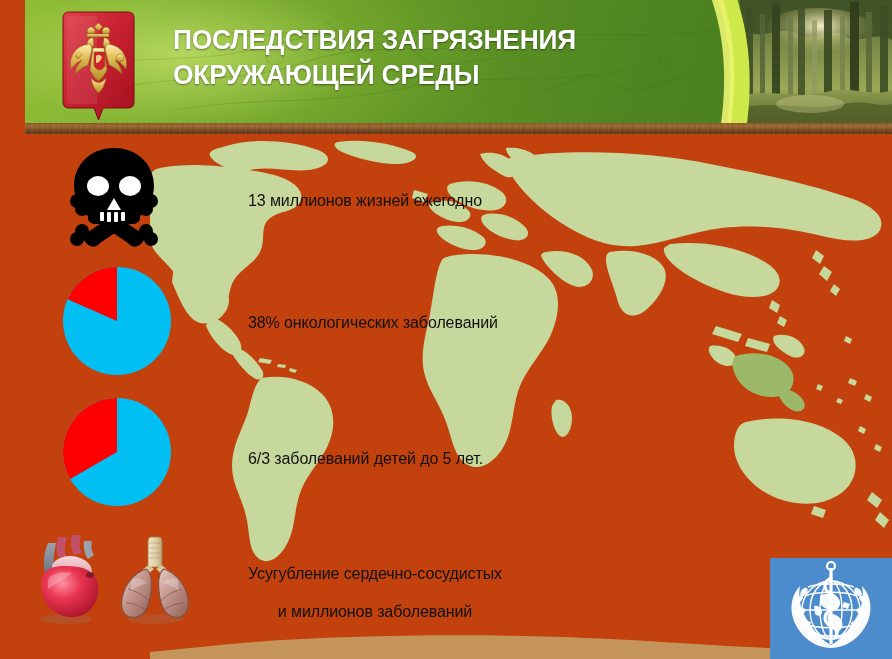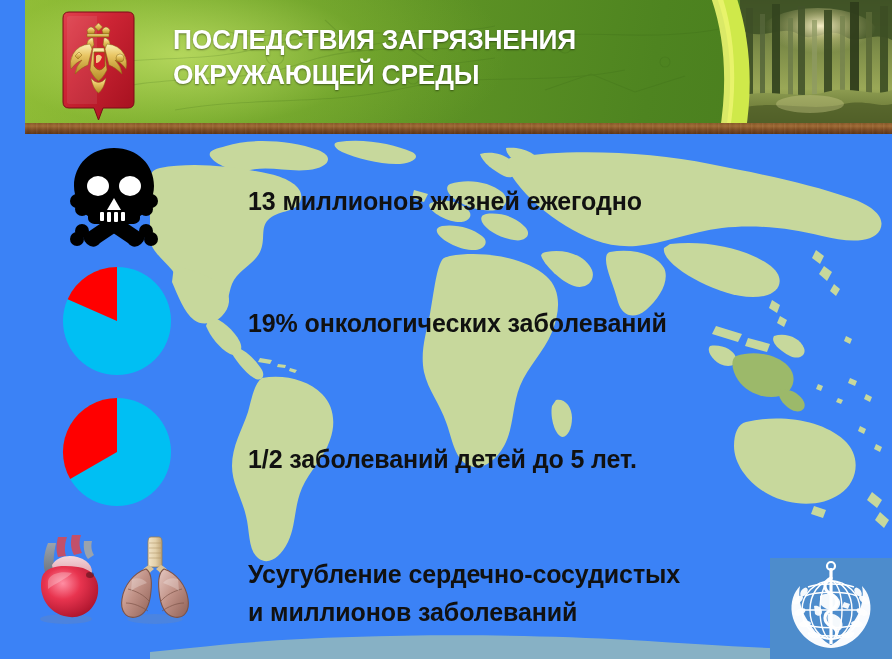--- a/index.html
+++ b/index.html
@@ -8,21 +8,21 @@
     padding: 0;
     background: #ffffff;
   }
   body {
     font-family: "Liberation Sans", sans-serif;
   }
   #slide {
     position: relative;
     width: 892px;
     height: 659px;
-    background: #3b82f6;
+    background: #c2410c;
     overflow: hidden;
   }
 
   
   .header {
     position: absolute;
     left: 25px;
     top: 0px;
     width: 867px;
     height: 134px;
@@ -150,25 +150,26 @@
     height: 94px;
   }
   .icon-skull svg, .icon-pie1 svg, .icon-pie2 svg,
   .icon-heart svg, .icon-lungs svg { display:block; width:100%; height:100%; }
 
   
   .fact {
     position: absolute;
     color: #111111;
     font-family: "Liberation Sans", sans-serif;
-    font-weight: bold;
-    font-size: 25px;
+    font-weight: normal;
+    font-size: 16px;
     line-height: 38px;
     letter-spacing: -0.1px;
     white-space: pre-line;
+    text-align: center;
   }
   .fact-1 { left: 248px; top: 182px; }
   .fact-2 { left: 248px; top: 304px; }
   .fact-3 { left: 248px; top: 440px; }
   .fact-4 { left: 248px; top: 555px; }
 
   
   .who-logo {
     position: absolute;
     left: 770px;
@@ -527,22 +528,22 @@
         <path d="M14,72 C22,72 30,76 36,80"></path>
         <path d="M70,58 C62,60 54,64 49,70"></path>
         <path d="M72,72 C64,72 56,76 50,80"></path>
       </g>
       <path d="M20,48 C26,46 32,48 35,52 C30,54 24,56 19,60 Z" fill="#ffffff" opacity="0.25"></path>
       <path d="M66,48 C60,46 54,48 51,52 C56,54 62,56 67,60 Z" fill="#ffffff" opacity="0.25"></path>
     </svg>
   </div>
 
   <div class="fact fact-1">13 миллионов жизней ежегодно</div>
-  <div class="fact fact-2">19% онкологических заболеваний</div>
-  <div class="fact fact-3">1/2 заболеваний детей до 5 лет.</div>
+  <div class="fact fact-2">38% онкологических заболеваний</div>
+  <div class="fact fact-3">6/3 заболеваний детей до 5 лет.</div>
   <div class="fact fact-4">Усугубление сердечно-сосудистых
 и миллионов заболеваний</div>
 
   <div class="who-logo">
     <svg viewBox="0 0 122 101">
       <rect x="0" y="0" width="122" height="101" fill="#4d8ccc"></rect>
       <g stroke="#ffffff" fill="none" stroke-width="1.4">
 
         <circle cx="61" cy="52" r="29"></circle>
         <ellipse cx="61" cy="52" rx="11" ry="29"></ellipse>

